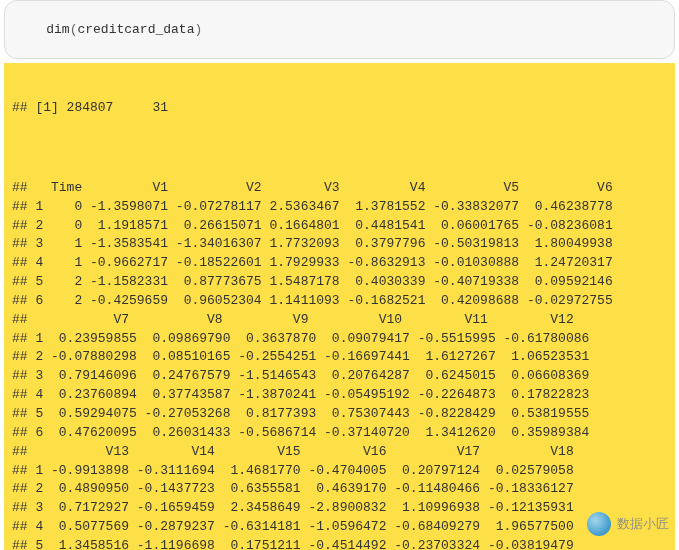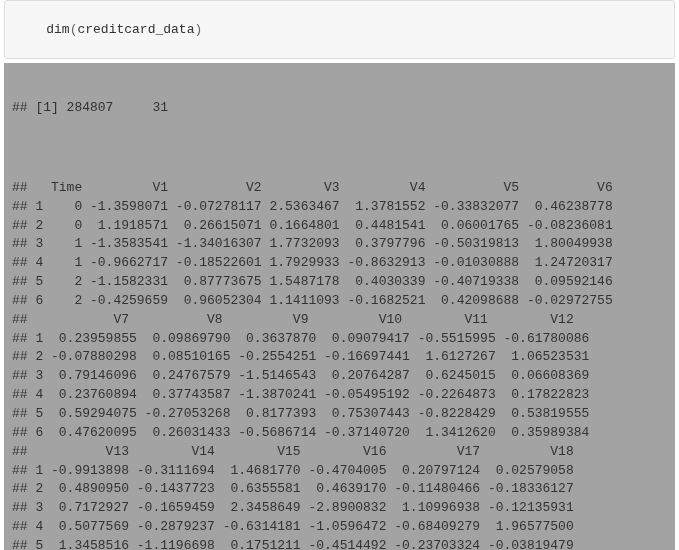--- a/index.html
+++ b/index.html
@@ -6,27 +6,27 @@
   html, body {
     margin: 0; padding: 0;
     background: #fff;
     font-family: Consolas, "Courier New", monospace;
     font-size: 13px;
     color: #333;
     width: 679px;
   }
   .cell {
     border: 1px solid #ddd;
-    border-radius: 3px;
+    border-radius: 13px;
     background: #f7f7f7;
     padding: 6px 10px;
     margin: 0 4px 4px 4px;
   }
   .output {
-    background: #a3a3a3;
+    background: #fde047;
     padding: 6px 4px 10px 8px;
     margin: 0 4px 0 4px;
     white-space: pre;
     overflow: hidden;
   }
   .code-line {
     white-space: pre;
     font-family: Consolas, "Courier New", monospace;
   }
   .tok-call { color: #333; }
@@ -91,14 +91,18 @@
 ## 6  0.47620095  0.26031433 -0.5686714 -0.37140720  1.3412620  0.35989384
 ##          V13        V14        V15        V16         V17         V18
 ## 1 -0.9913898 -0.3111694  1.4681770 -0.4704005  0.20797124  0.02579058
 ## 2  0.4890950 -0.1437723  0.6355581  0.4639170 -0.11480466 -0.18336127
 ## 3  0.7172927 -0.1659459  2.3458649 -2.8900832  1.10996938 -0.12135931
 ## 4  0.5077569 -0.2879237 -0.6314181 -1.0596472 -0.68409279  1.96577500
 ## 5  1.3458516 -1.1196698  0.1751211 -0.4514492 -0.23703324 -0.03819479
 ## 6 -0.3580907 -0.1371337  0.5176168  0.4017259 -0.05813282  0.06865315</pre>
 </div>
 
+<div class="watermark">
+  <div class="avatar"></div>
+  <span>数据小匠</span>
+</div>
 
 </div>
 
 </body></html>

